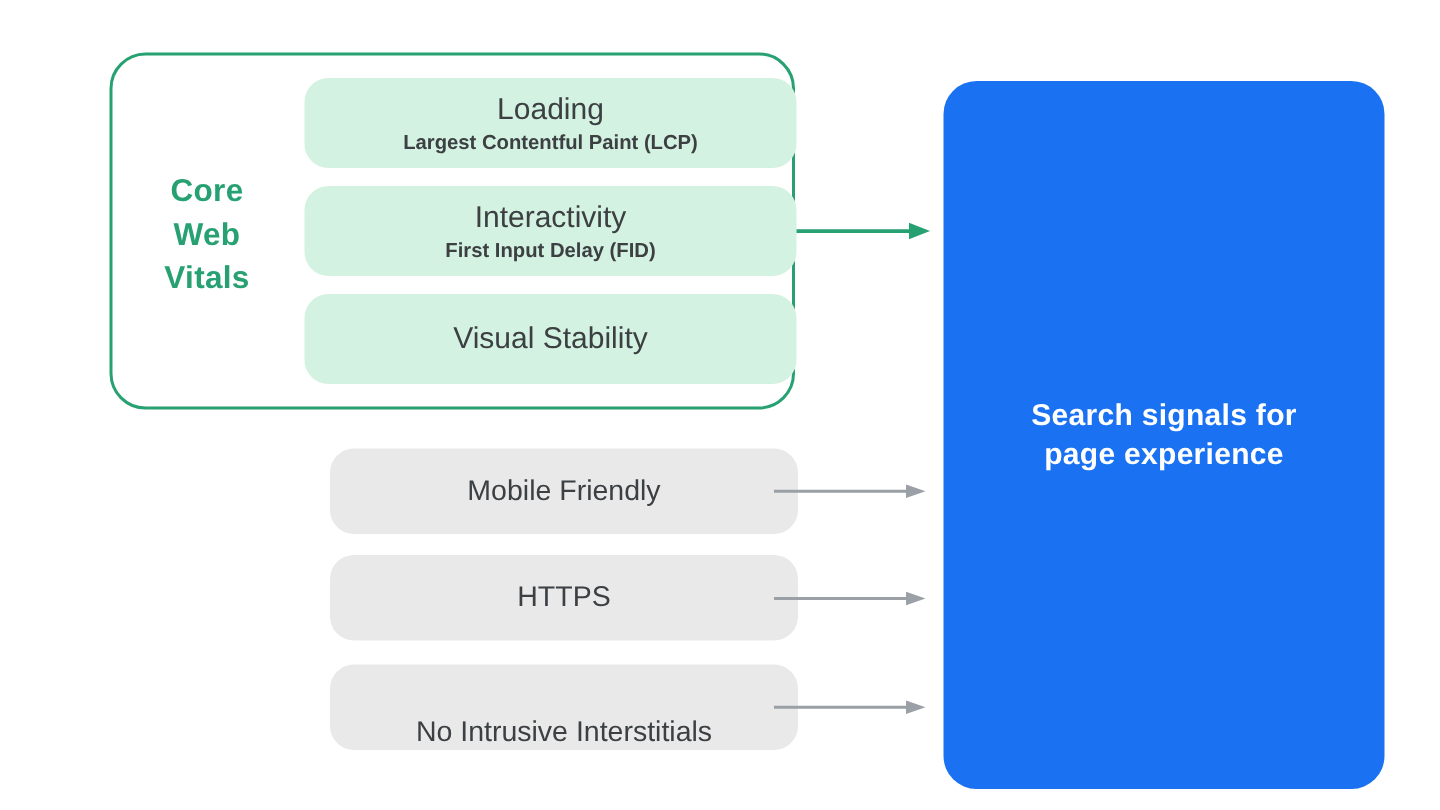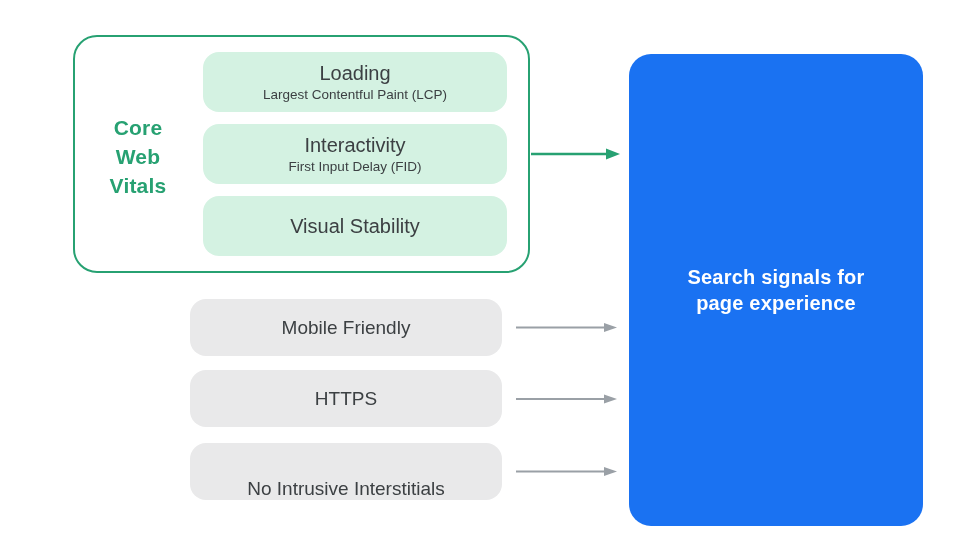--- a/index.html
+++ b/index.html
@@ -41,48 +41,48 @@
     color: var(--color-green);
     font-size: 21px;
     font-weight: 700;
     line-height: 29px;
     letter-spacing: 0.2px;
   }
   
   .vital-card {
     position: absolute;
     left: 203px;
-    width: 304px; height: 60px;
+    width: 328px; height: 60px;
     background: var(--color-green-light);
     border-radius: 16px;
     display: flex;
     flex-direction: column;
     align-items: center;
     justify-content: center;
     text-align: center;
   }
   .vital-card.pos-0 { top: 52px; }
   .vital-card.pos-1 { top: 124px; }
   .vital-card.pos-2 { top: 196px; }
   .vital-title {
     color: var(--color-text-dark);
     font-size: 20px;
     font-weight: 500;
     line-height: 25px;
   }
   .vital-subtitle {
     color: var(--color-text-dark);
     font-size: 13.5px;
-    font-weight: 400;
+    font-weight: 700;
     line-height: 17px;
   }
   
   .signal-card {
     position: absolute;
-    left: 190px;
+    left: 220px;
     width: 312px; height: 57px;
     background: var(--color-gray-card);
     border-radius: 16px;
     display: flex;
     align-items: center;
     justify-content: center;
     text-align: center;
     color: var(--color-text-dark);
     font-size: 19px;
     font-weight: 400;

